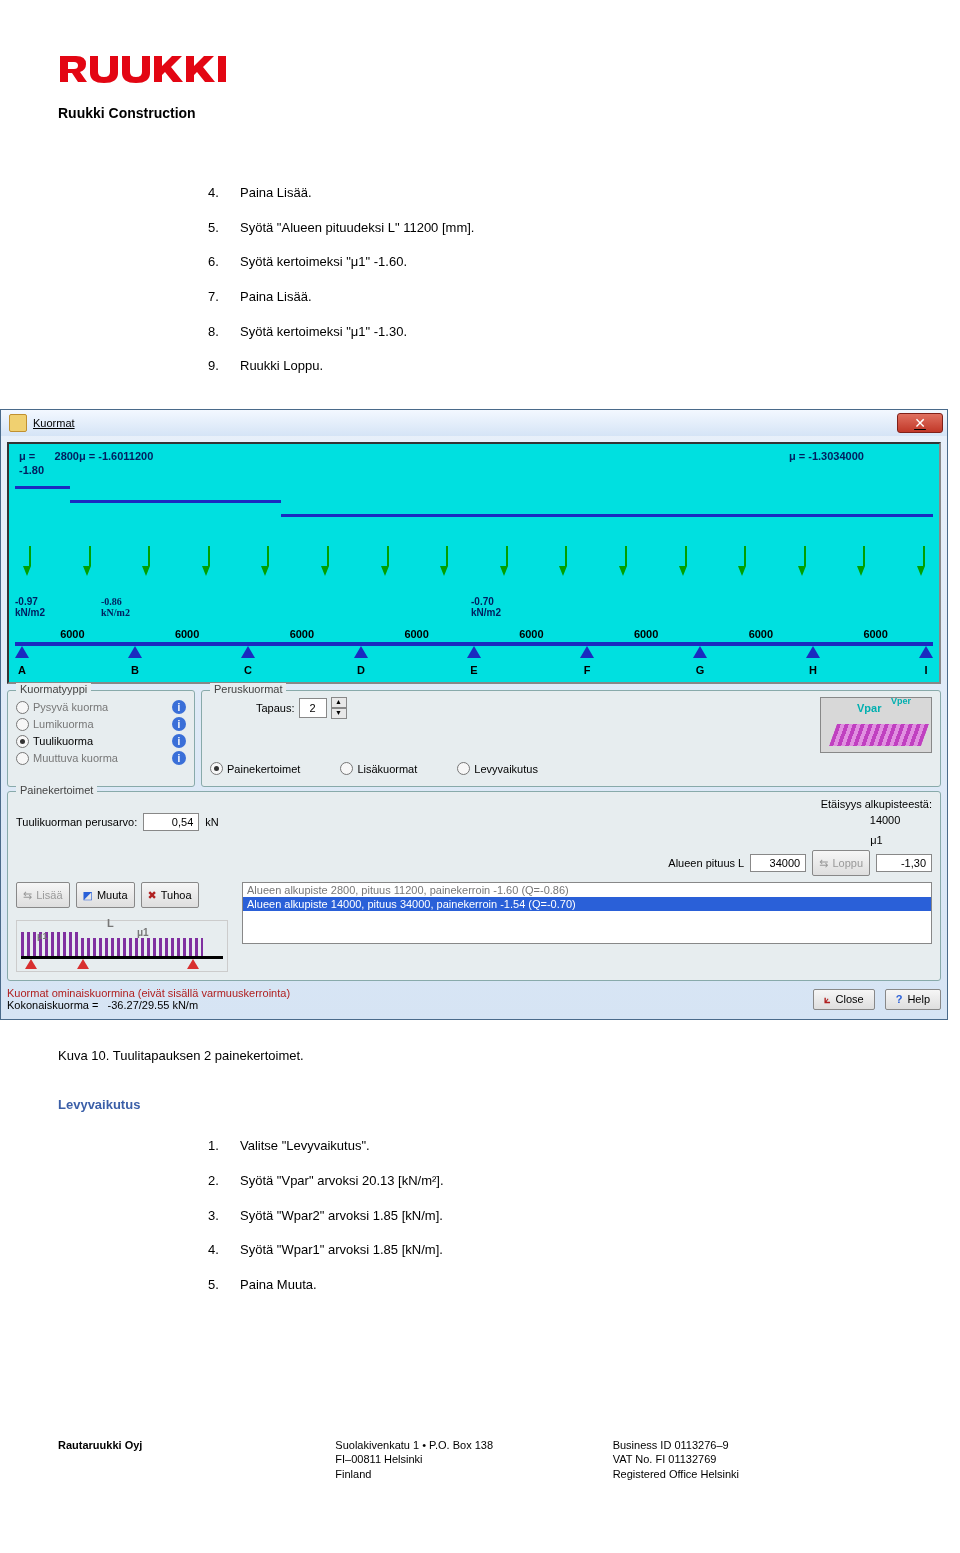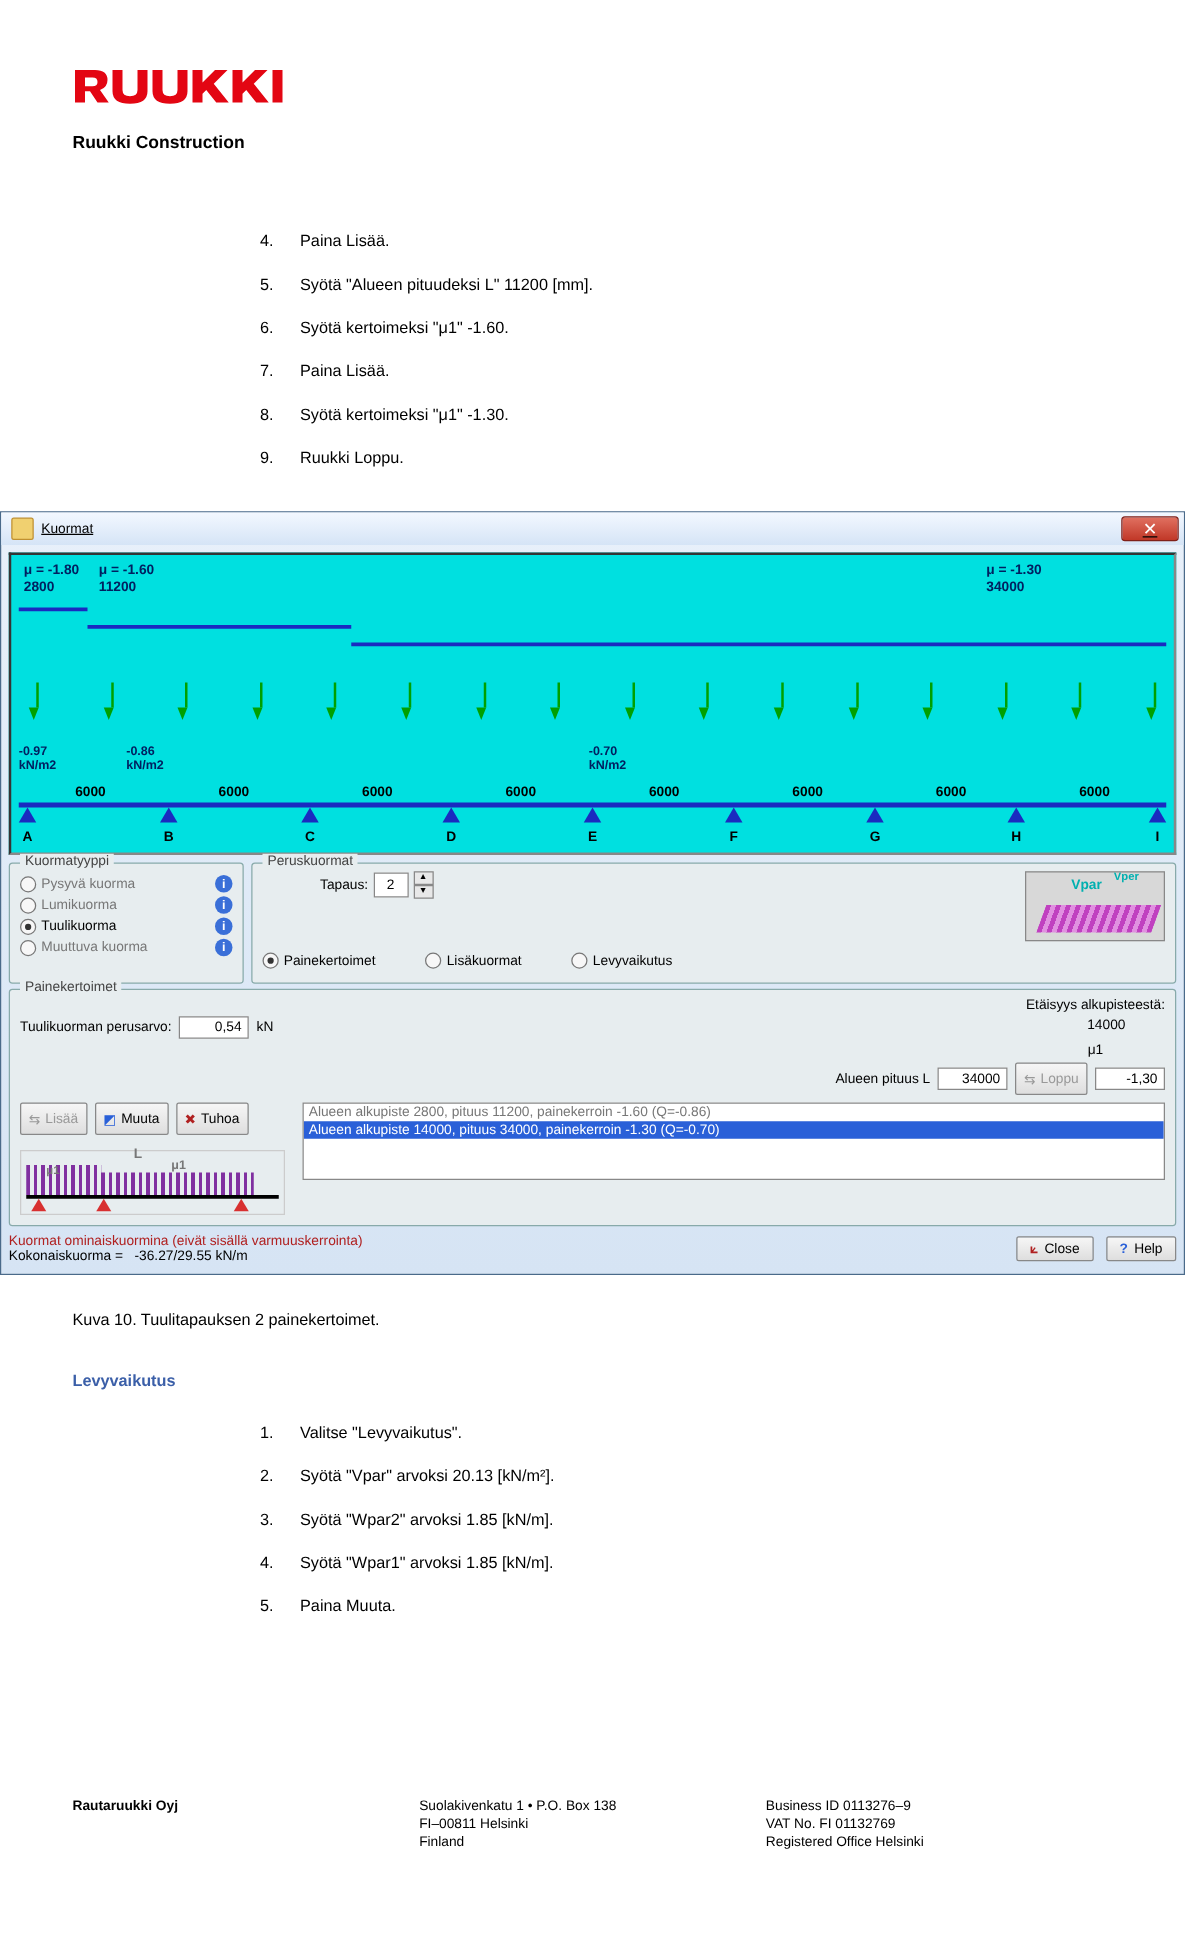--- a/index.html
+++ b/index.html
@@ -10,29 +10,29 @@
   .step-row { display: flex; margin-bottom: 10px; }
   .step-num { width: 32px; flex-shrink: 0; }
   .screenshot-wrap { margin: 0 -58px 28px -58px; }
   .win { border: 1px solid #4a6a8a; background: linear-gradient(#e8f0fa,#d6e4f4); font-family: Tahoma, Arial, sans-serif; font-size: 11px; }
   .titlebar { display:flex; align-items:center; justify-content:space-between; height:26px; padding:0 4px 0 8px; background:linear-gradient(#f3f8ff,#d5e4f6); color:#000;text-decoration:underline; }
   .titlebar .t-left { display:flex; align-items:center; gap:6px; }
   .titlebar .ticon { width:16px; height:16px; background:#f0d070; border:1px solid #c09030; border-radius:2px; }
   .closebtn { width:44px; height:18px; background:linear-gradient(#e07060,#c13828); border:1px solid #802018; border-radius:3px; color:#fff; display:flex; align-items:center; justify-content:center; font-size:14px; line-height:1; }
   .canvas { margin:6px; background:#00e0e0; border:2px inset #888; padding:4px; font-weight:bold; color:#002060; position:relative; height:230px; }
   .mu-row { display:flex; padding:2px 6px 0 6px; }
-  .mu-col { display:flex; flex-direction:column; line-height:1.25; }
+  .mu-col { display:flex; flex-direction:row; line-height:1.25; }
   .mu-col.c0 { width:60px; }
   .mu-col.c1 { width:88px; }
   .mu-col.c2 { flex:1; text-align:center; }
   .mu-col.c3 { width:140px; text-align:right; }
   .q-row { position:absolute; left:6px; bottom:64px; display:flex; }
   .q-col { display:flex; flex-direction:column; line-height:1.1; font-size:10px; font-weight:bold; }
   .q-col.c0 { width:60px; margin-right:26px; }
-  .q-col.c1 { width:60px; margin-right:310px; }
+  .q-col.c1 { width:60px; margin-right:310px;font-family:Liberation Serif, serif; }
   .q-col.c2 { width:60px; }
   .beam { position:absolute; left:6px; right:6px; bottom:36px; height:4px; background:#1a2bc0; }
   .sup-row { position:absolute; left:6px; right:6px; bottom:24px; display:flex; justify-content:space-between; }
   .sup { width:0; height:0; border-left:7px solid transparent; border-right:7px solid transparent; border-bottom:12px solid #1a2bc0; }
   .span-row { position:absolute; left:6px; right:6px; bottom:42px; display:flex; }
   .span-seg { flex:1; text-align:center; font-size:11px; color:#000; font-weight:bold; }
   .letter-row { position:absolute; left:6px; right:6px; bottom:6px; display:flex; justify-content:space-between; font-weight:bold; color:#000; }
   .letter-row span { width:14px; text-align:center; }
   .ovl { position:absolute; left:6px; right:6px; top:42px; height:90px; }
   .ovl-seg { position:absolute; top:0; bottom:0; border-top:3px solid #1a2bc0; }
@@ -348,21 +348,21 @@
               <div class="mu">μ1</div>
               <div class="mu2">μ1</div>
               <div class="bm"></div>
               <div class="tr" style="left:8px"></div>
                 <div class="tr" style="left:60px"></div>
                 <div class="tr" style="left:170px"></div>
             </div>
           </div>
           <div class="pk-list">
             <div>Alueen alkupiste 2800, pituus 11200, painekerroin -1.60  (Q=-0.86)</div>
-            <div class="sel">Alueen alkupiste 14000, pituus 34000, painekerroin -1.30  (Q=-0.70)</div>
+            <div class="sel">Alueen alkupiste 14000, pituus 34000, painekerroin -1.54  (Q=-0.70)</div>
           </div>
         </div>
       </div>
 
       <div class="foot-row">
         <div>
           <div class="warn">Kuormat ominaiskuormina (eivät sisällä varmuuskerrointa)</div>
           <div><span>Kokonaiskuorma =</span> &nbsp; <span>-36.27/29.55   kN/m</span></div>
         </div>
         <div class="btns">

